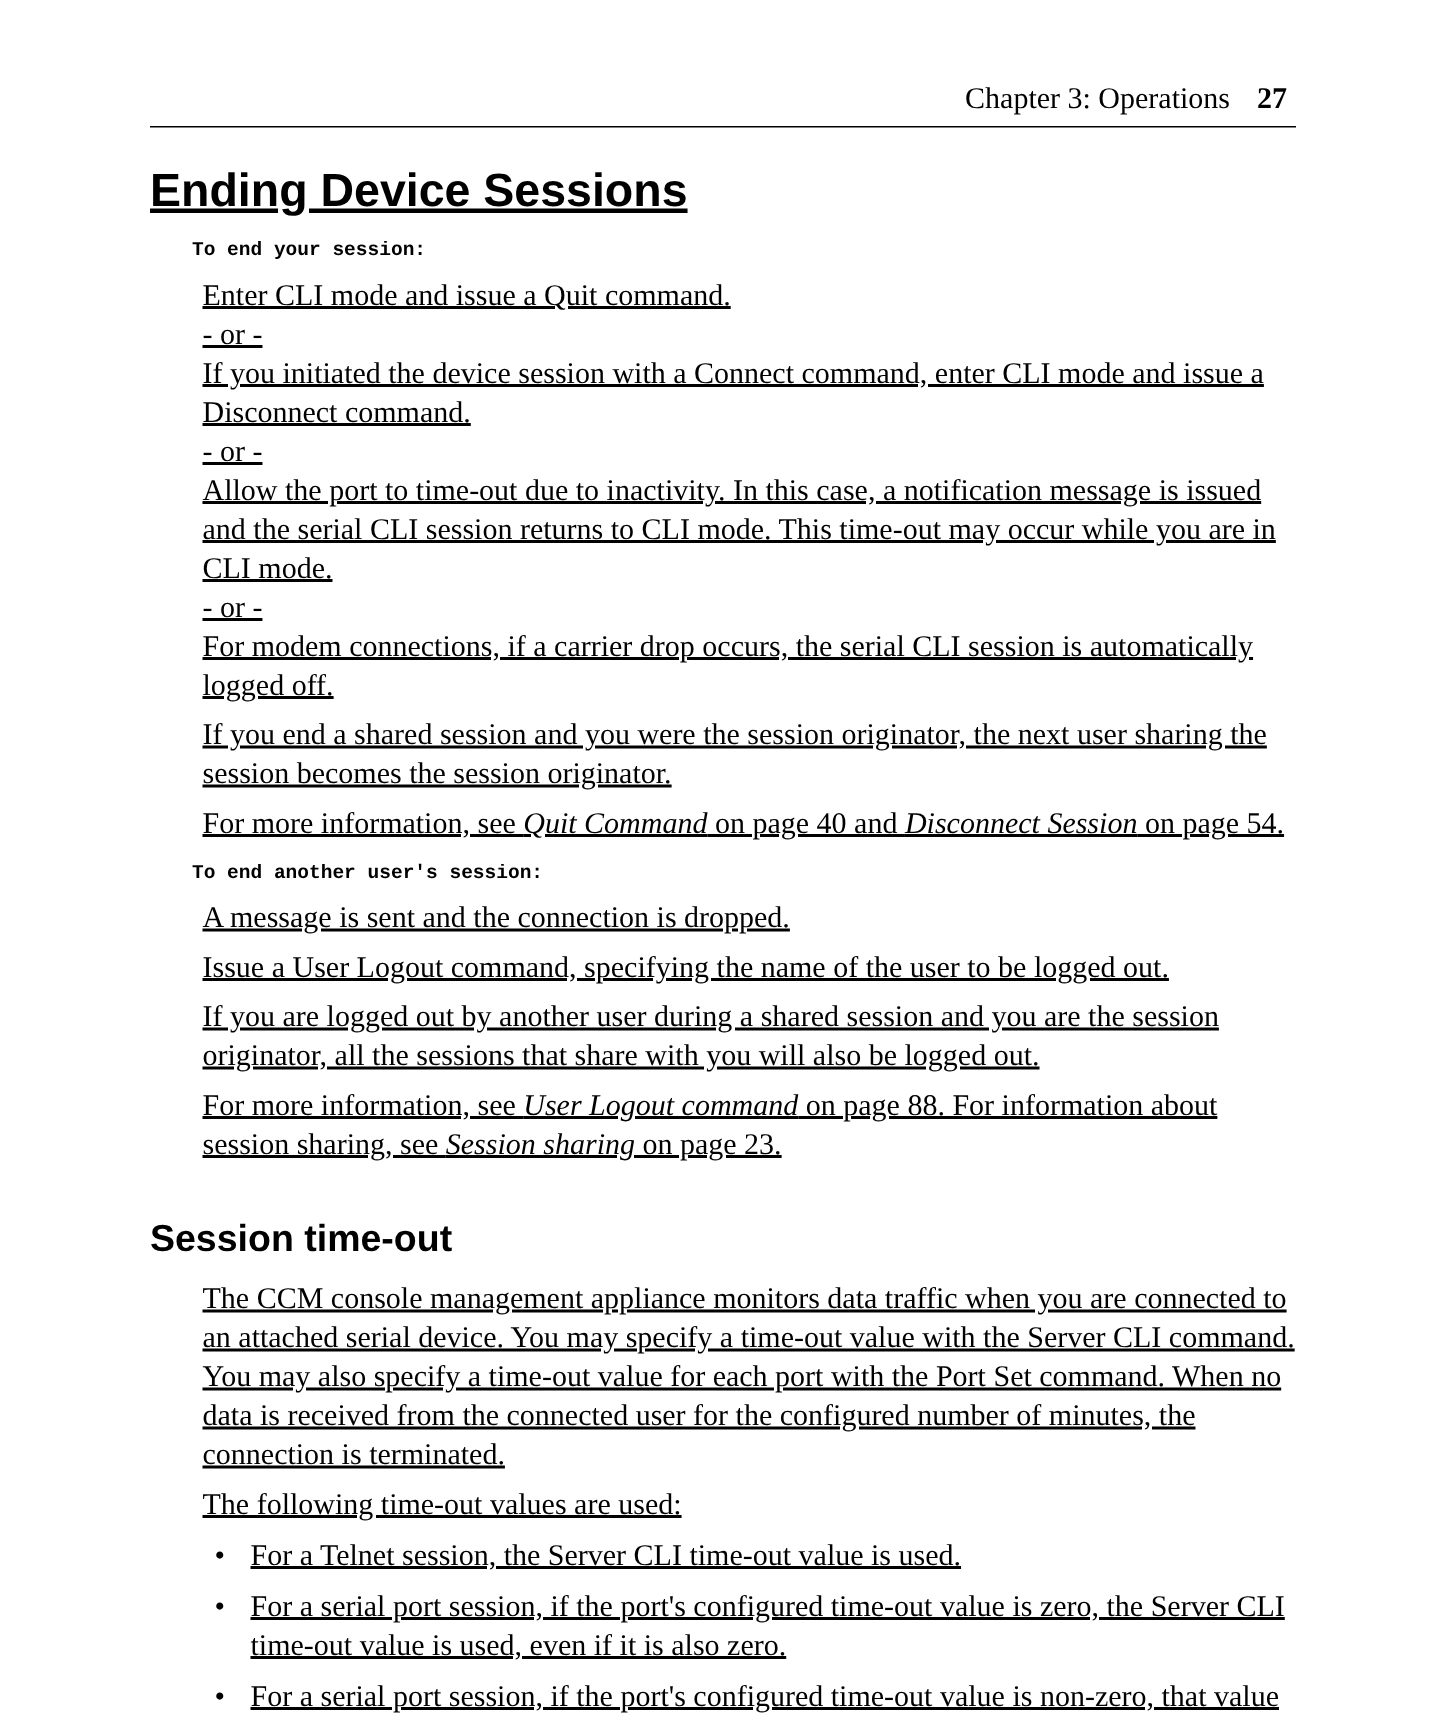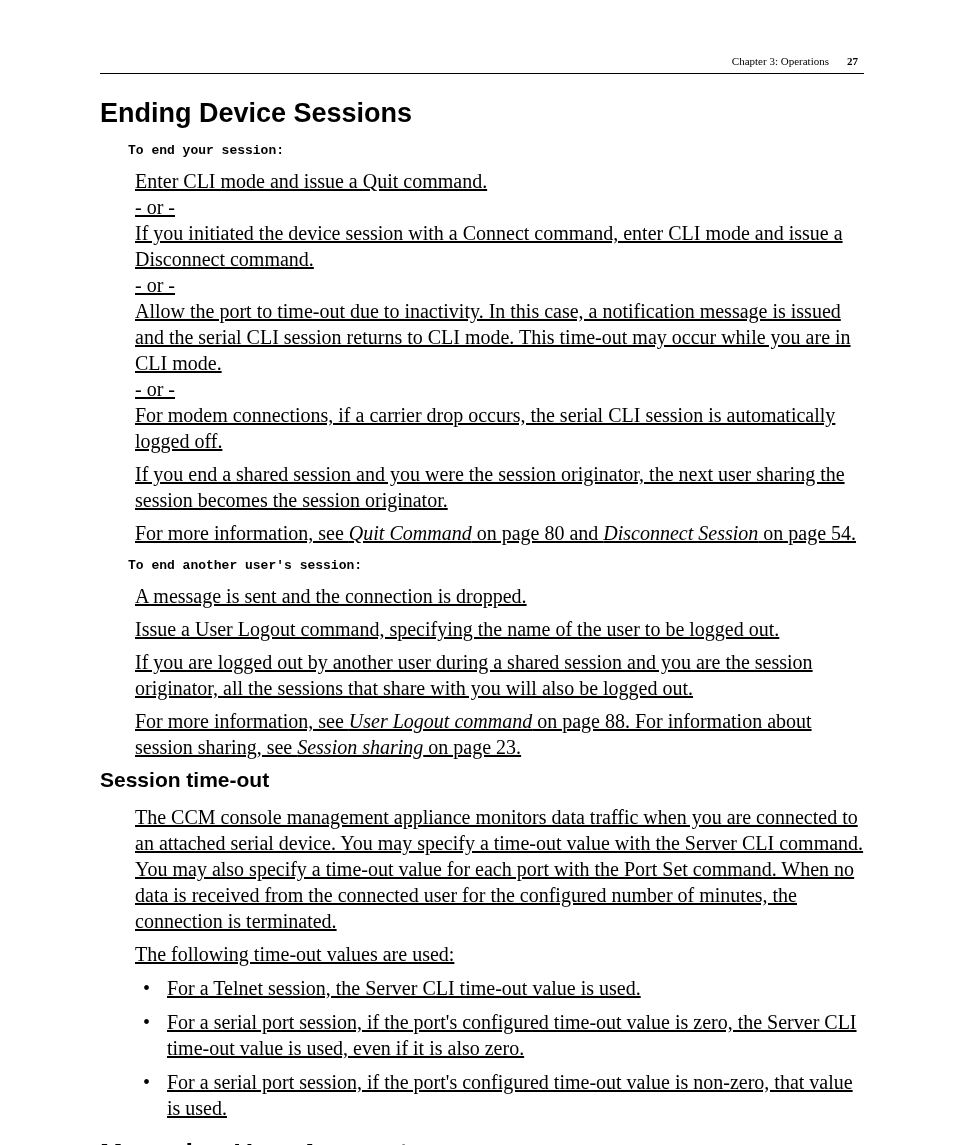--- a/index.html
+++ b/index.html
@@ -14,44 +14,45 @@
   }
   .page {
     box-sizing: border-box;
     width: 954px;
     height: 1145px;
     padding: 55px 90px 60px 100px;
     position: relative;
   }
   .running-head {
     font-family: "Times New Roman", Times, serif;
-    font-size: 11px;
+    font-size: 20px;
     text-align: right;
     padding-right: 6px;
   }
   .running-head .page-num {
     font-weight: bold;
     margin-left: 18px;
   }
   .rule {
     border: 0;
     border-top: 1.2px solid #000;
     margin: 6px 0 24px 0;
   }
   .h1 {
     font-family: Helvetica, Arial, sans-serif;
     font-weight: bold;
-    font-size: 27px;
+    font-size: 31px;
     margin: 18px 0 14px 0;
+    text-decoration: underline;
   }
   .h2 {
     font-family: Helvetica, Arial, sans-serif;
     font-weight: bold;
-    font-size: 21px;
-    margin: 8px 0 12px 0;
+    font-size: 25px;
+    margin: 36px 0 12px 0;
   }
   .h3 {
     font-family: Liberation Mono, monospace;
     font-weight: bold;
     font-size: 13px;
     margin: 12px 0 10px 28px;
   }
   .body-block {
     margin-left: 35px;
     font-size: 20px;
@@ -96,21 +97,21 @@
       <span>Enter CLI mode and issue a Quit command.</span><br>
       <span>- or -</span><br>
       <span>If you initiated the device session with a Connect command, enter CLI mode and issue a Disconnect command.</span><br>
       <span>- or -</span><br>
       <span>Allow the port to time-out due to inactivity. In this case, a notification message is issued and the serial CLI session returns to CLI mode. This time-out may occur while you are in CLI mode.</span><br>
       <span>- or -</span><br>
       <span>For modem connections, if a carrier drop occurs, the serial CLI session is automatically logged off.</span>
     </p>
     <p>If you end a shared session and you were the session originator, the next user sharing the session becomes the session originator.</p>
     <p>
-      <span>For more information, see </span><span class="italic">Quit Command</span><span> on page 80 and </span><span class="italic">Disconnect Session</span><span> on page 54.</span>
+      <span>For more information, see </span><span class="italic">Quit Command</span><span> on page 40 and </span><span class="italic">Disconnect Session</span><span> on page 54.</span>
     </p>
   </div>
 
   <div class="h3">To end another user's session:</div>
 
   <div class="body-block">
     <p>A message is sent and the connection is dropped.</p>
     <p>Issue a User Logout command, specifying the name of the user to be logged out.</p>
     <p>If you are logged out by another user during a shared session and you are the session originator, all the sessions that share with you will also be logged out.</p>
     <p>

